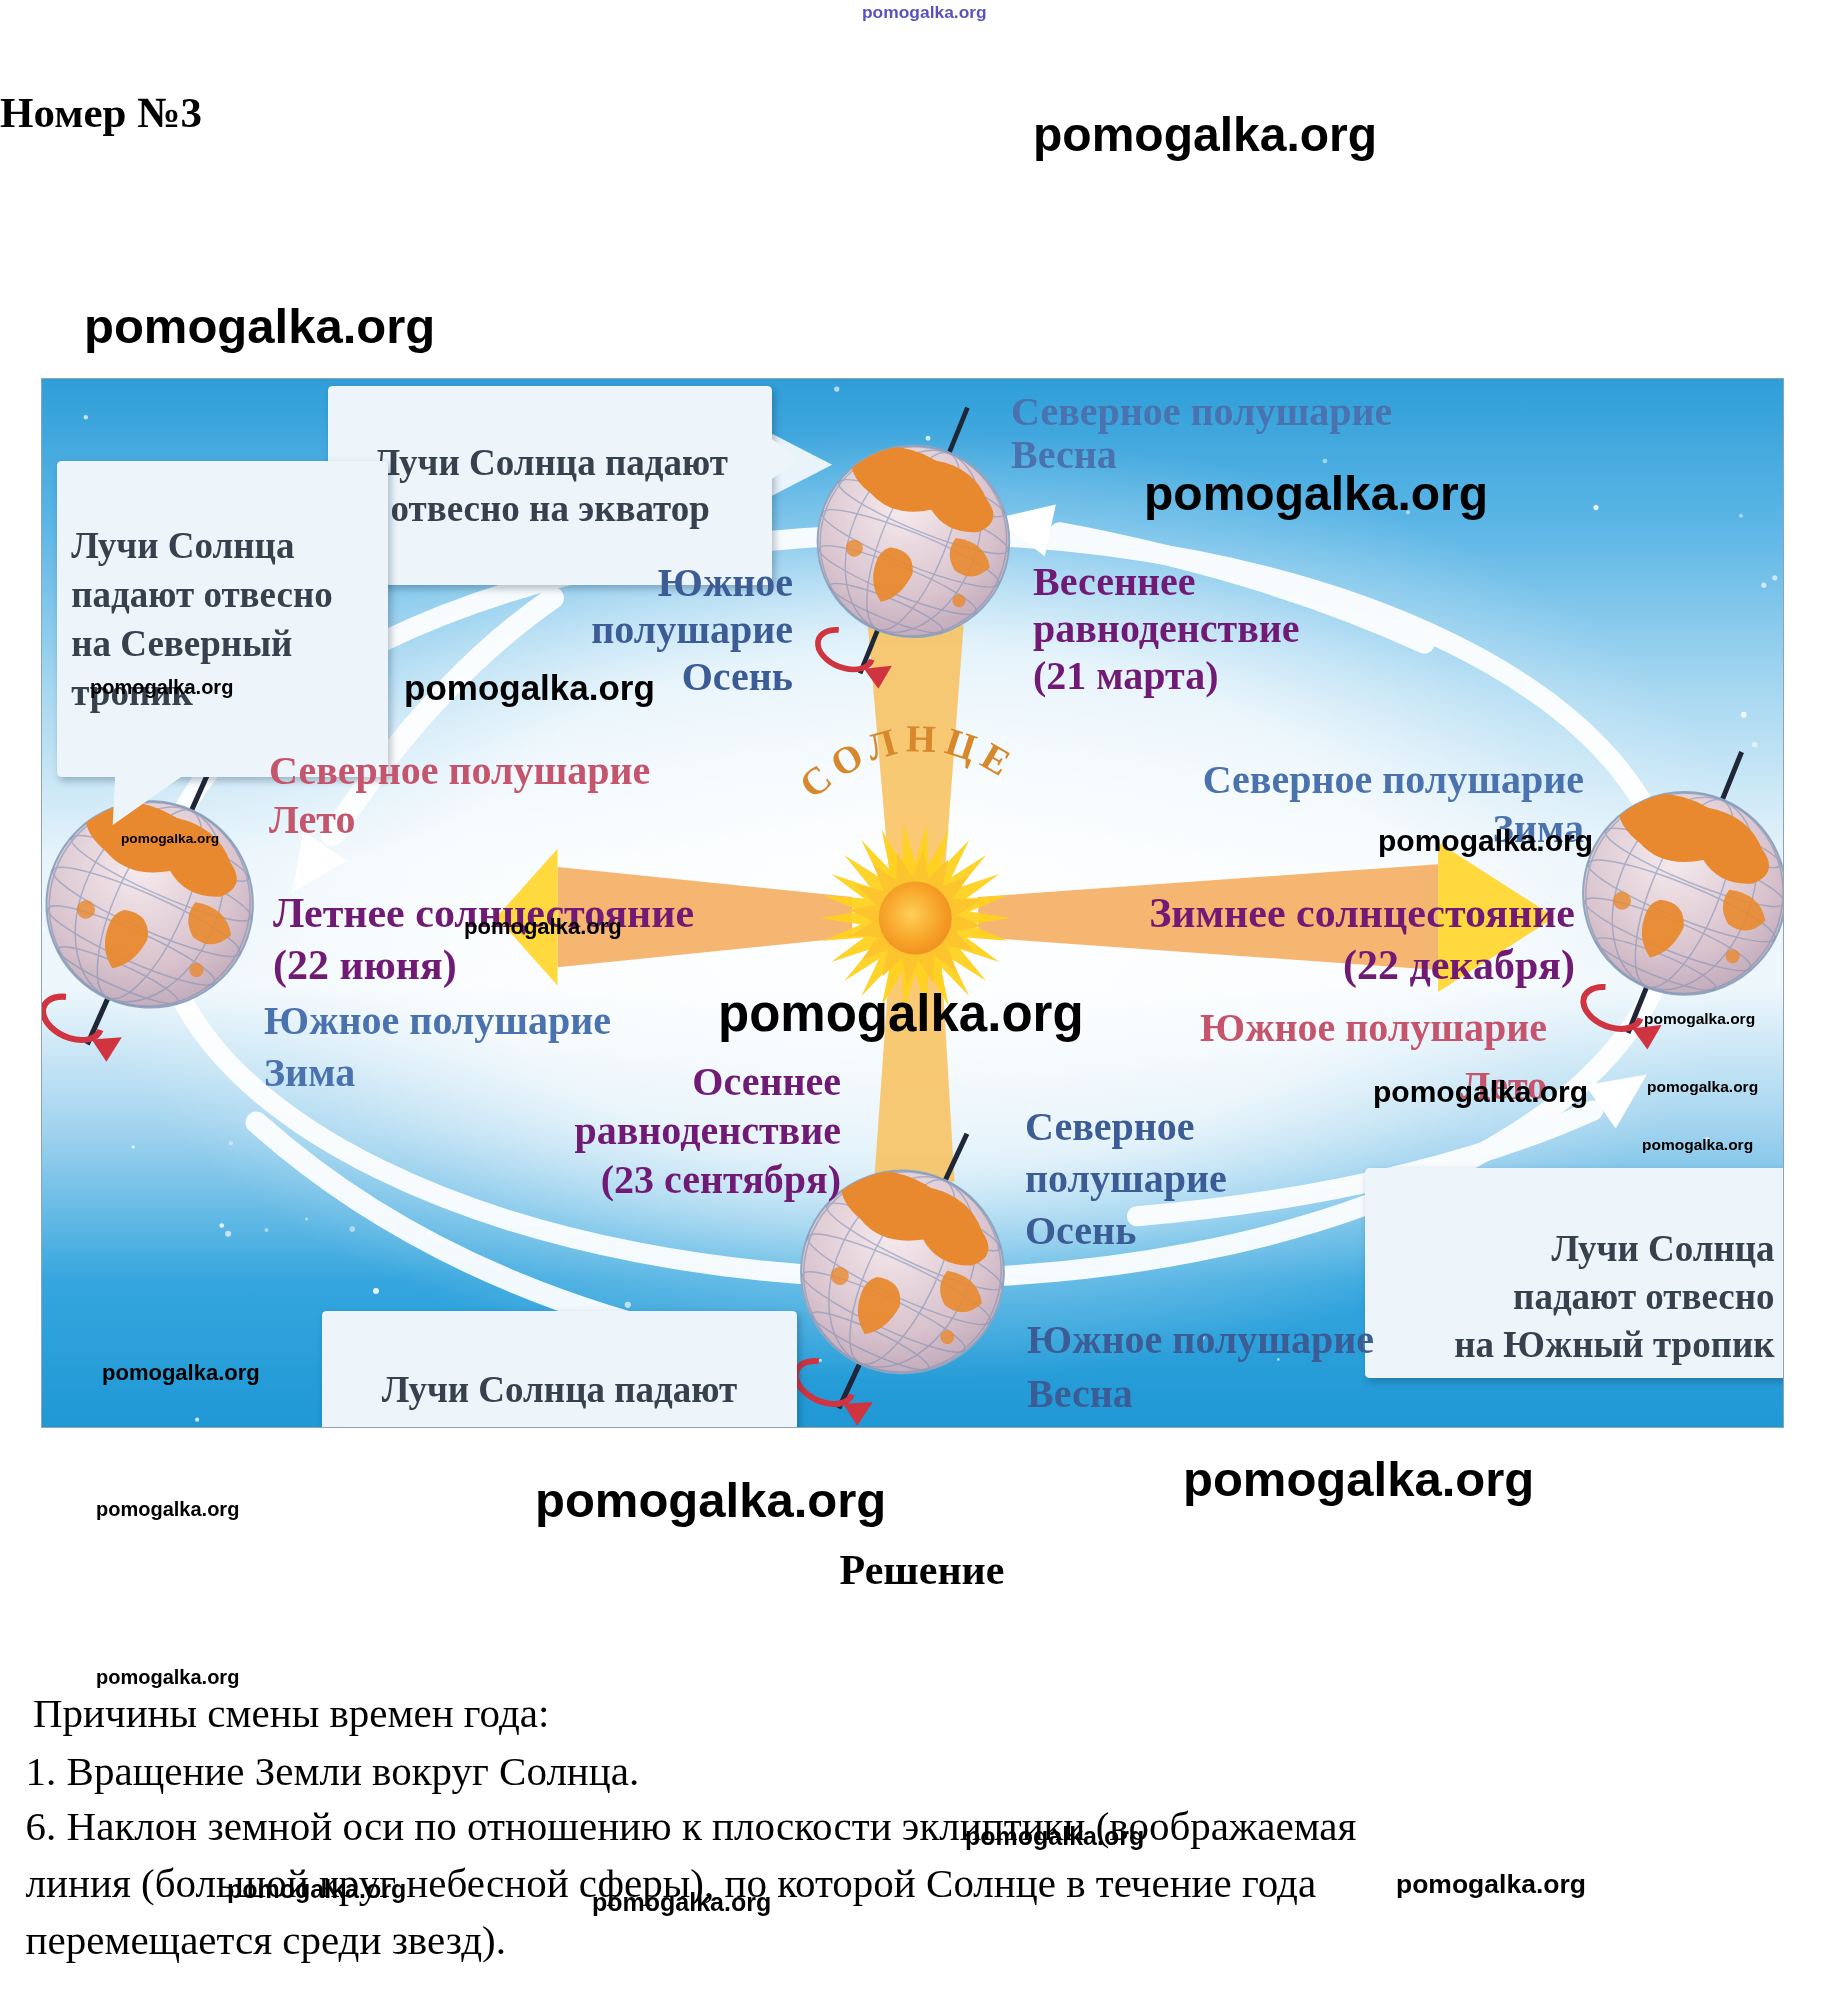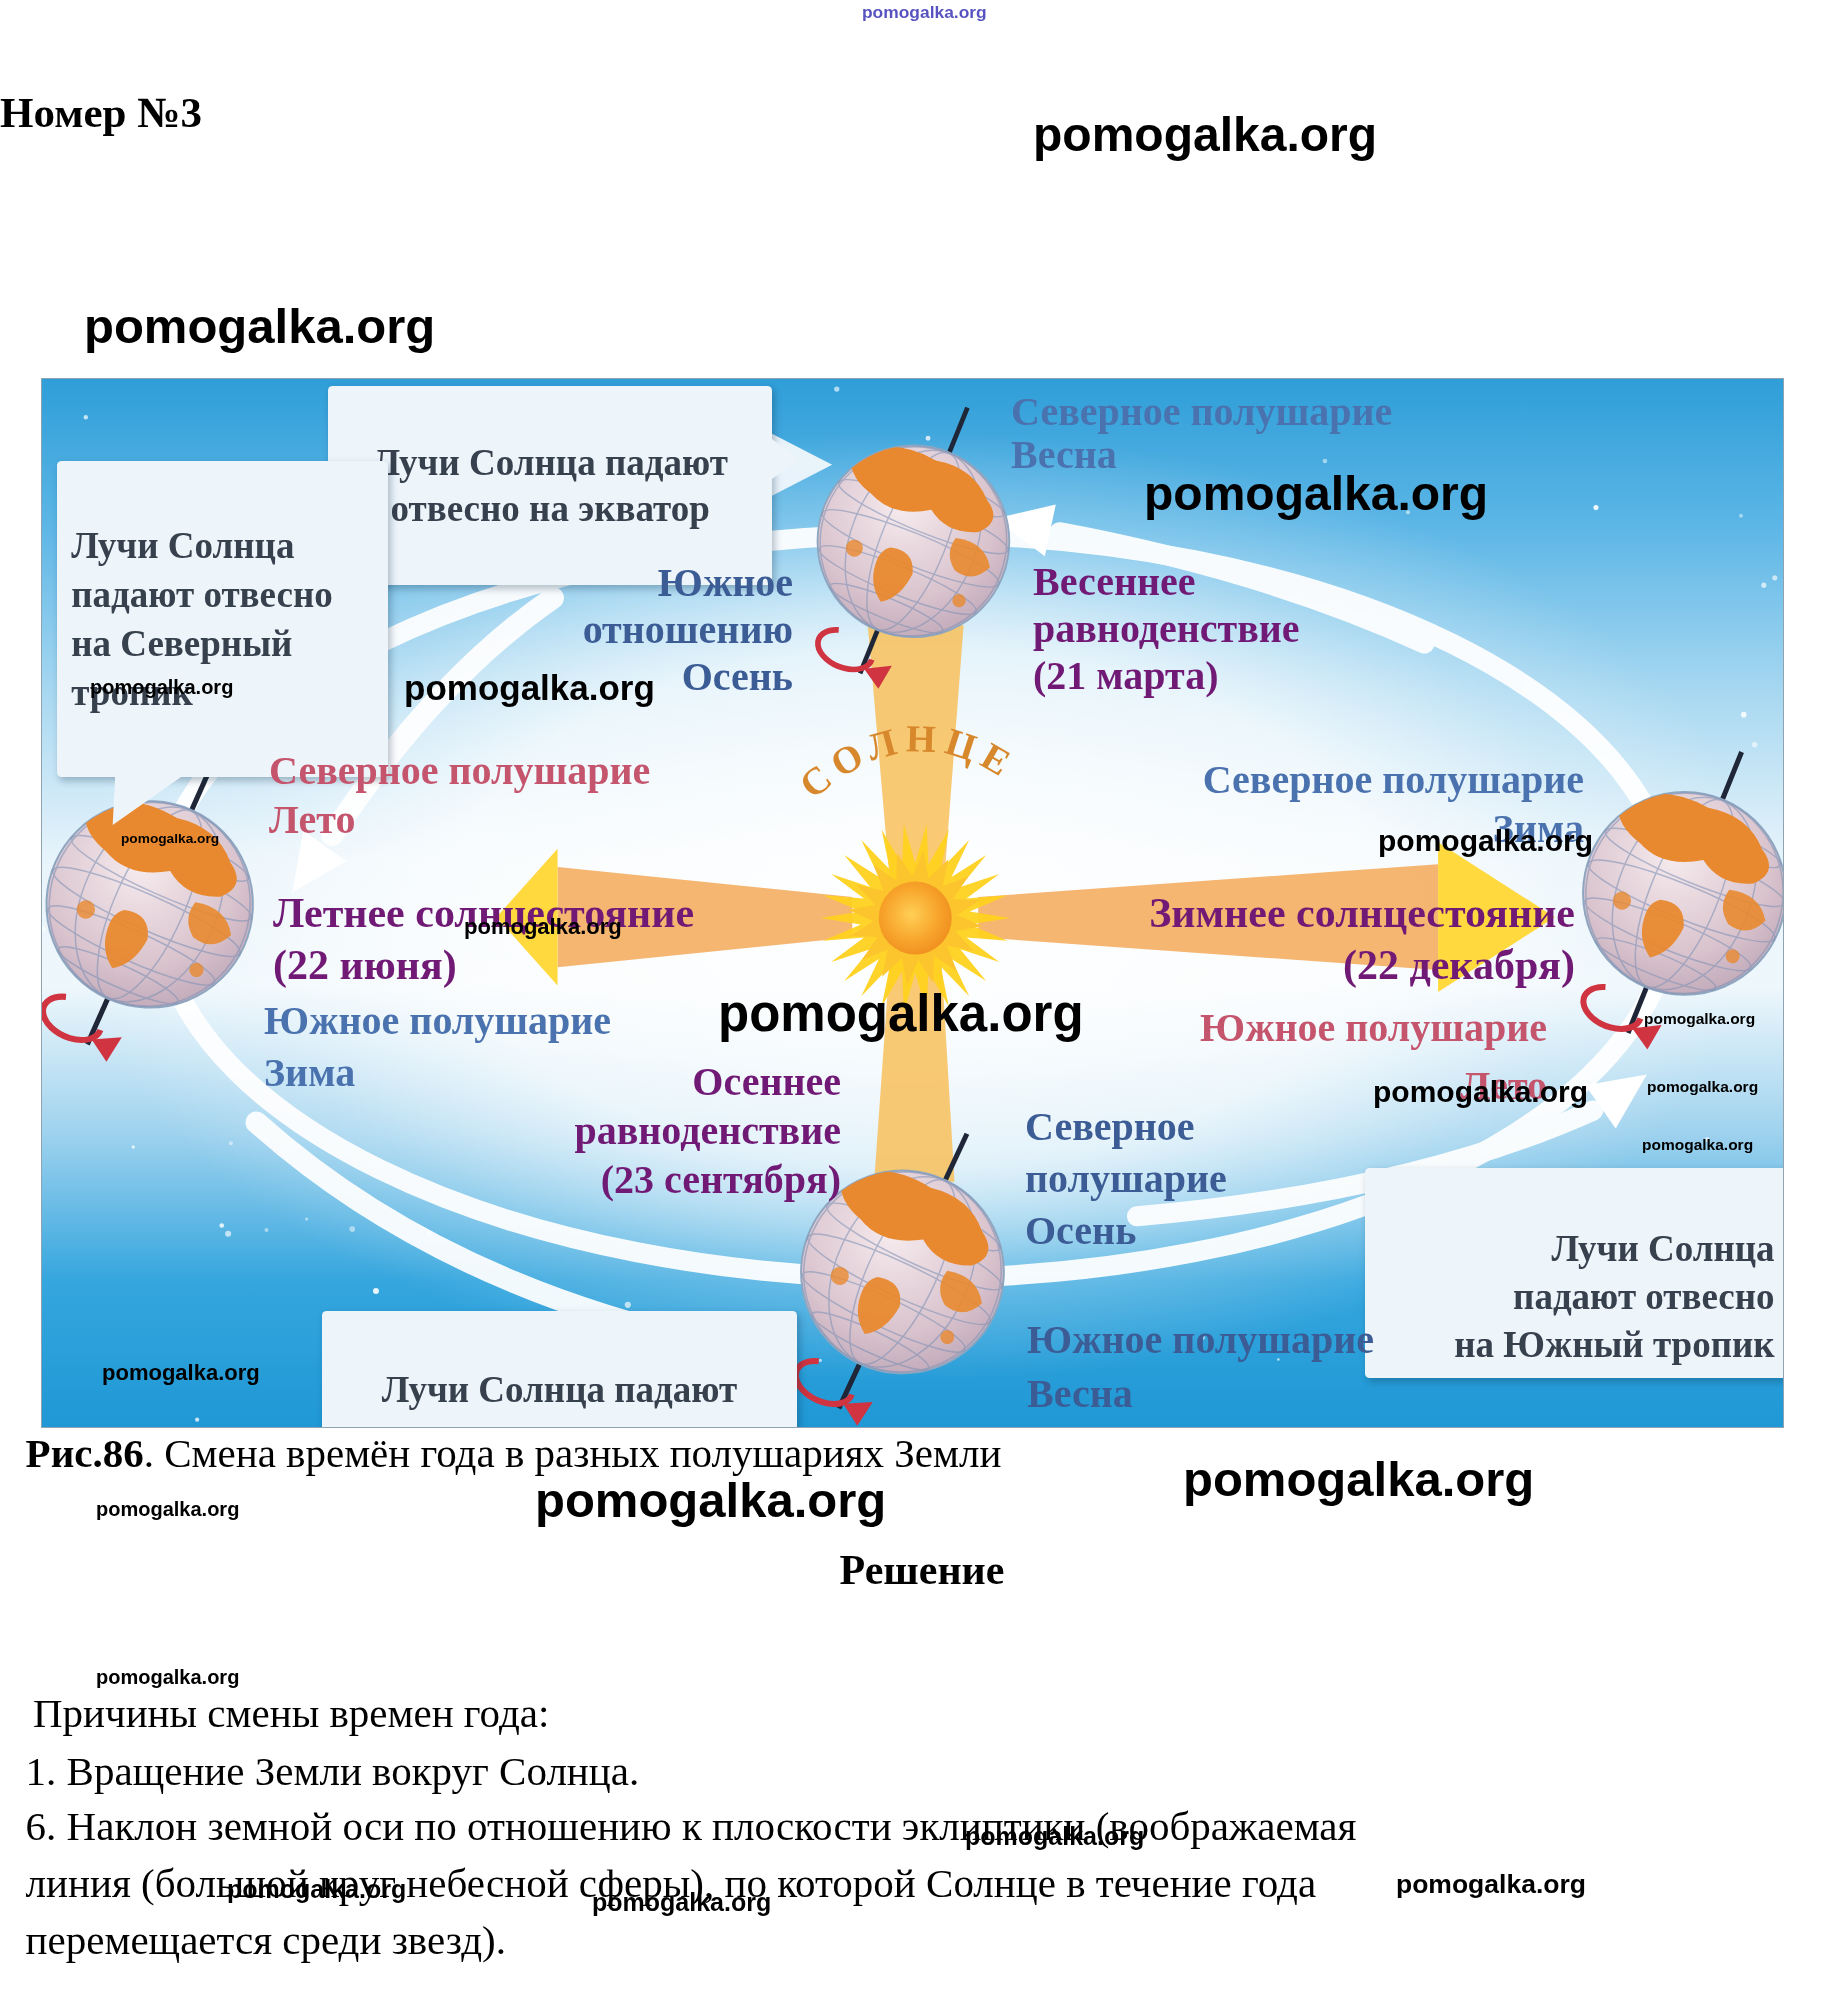--- a/index.html
+++ b/index.html
@@ -209,21 +209,21 @@
 падают отвесно
 на Южный тропик</span>
     </div>
 
     <div class="fl c-blue" style="left:969px;top:11px;font-size:40px;line-height:43px;">Северное полушарие
 Весна</div>
     <div class="fl c-sol" style="left:991px;top:179px;font-size:40px;line-height:47px;">Весеннее
 равноденствие
 (21 марта)</div>
     <div class="fl c-navy t-right" style="left:482px;top:180px;width:269px;font-size:40px;line-height:47px;">Южное
-отношению
+полушарие
 Осень</div>
     <div class="fl c-red" style="left:227px;top:367px;font-size:40px;line-height:49px;">Северное полушарие
 Лето</div>
     <div class="fl c-sol" style="left:231px;top:508px;font-size:42px;line-height:52px;">Летнее солнцестояние
 (22 июня)</div>
     <div class="fl c-blue" style="left:222px;top:616px;font-size:40px;line-height:52px;">Южное полушарие
 Зима</div>
     <div class="fl c-blue t-right" style="left:1074px;top:376px;width:468px;font-size:40px;line-height:49px;">Северное полушарие
 Зима</div>
     <div class="fl c-sol t-right" style="left:1005px;top:508px;width:528px;font-size:42px;line-height:52px;">Зимнее солнцестояние
@@ -246,23 +246,20 @@
     <span class="wm" style="left:422px;top:537px;font-size:22px;">pomogalka.org</span>
     <span class="wm" style="left:676px;top:609px;font-size:51px;">pomogalka.org</span>
     <span class="wm" style="left:1336px;top:447px;font-size:30px;">pomogalka.org</span>
     <span class="wm" style="left:1331px;top:698px;font-size:30px;">pomogalka.org</span>
     <span class="wm" style="left:1602px;top:632px;font-size:15.5px;">pomogalka.org</span>
     <span class="wm" style="left:1605px;top:700px;font-size:15.5px;">pomogalka.org</span>
     <span class="wm" style="left:1600px;top:758px;font-size:15.5px;">pomogalka.org</span>
     <span class="wm" style="left:60px;top:983px;font-size:22px;">pomogalka.org</span>
   </div>
 
-  <div class="abs caption">
-    <span class="b">Рис.86</span><span>. Смена времён года в разных полушариях Земли</span>
-  </div>
 
   <span class="wm" style="left:535px;top:1476px;font-size:49px;">pomogalka.org</span>
   <span class="wm" style="left:1183px;top:1455px;font-size:49px;">pomogalka.org</span>
   <span class="wm" style="left:96px;top:1499px;font-size:20px;">pomogalka.org</span>
 
   <div class="abs heading-center" style="top:1546px;">Решение</div>
 
   <span class="wm" style="left:96px;top:1667px;font-size:20px;">pomogalka.org</span>
 
   <div class="abs causes">Причины смены времен года:</div>

